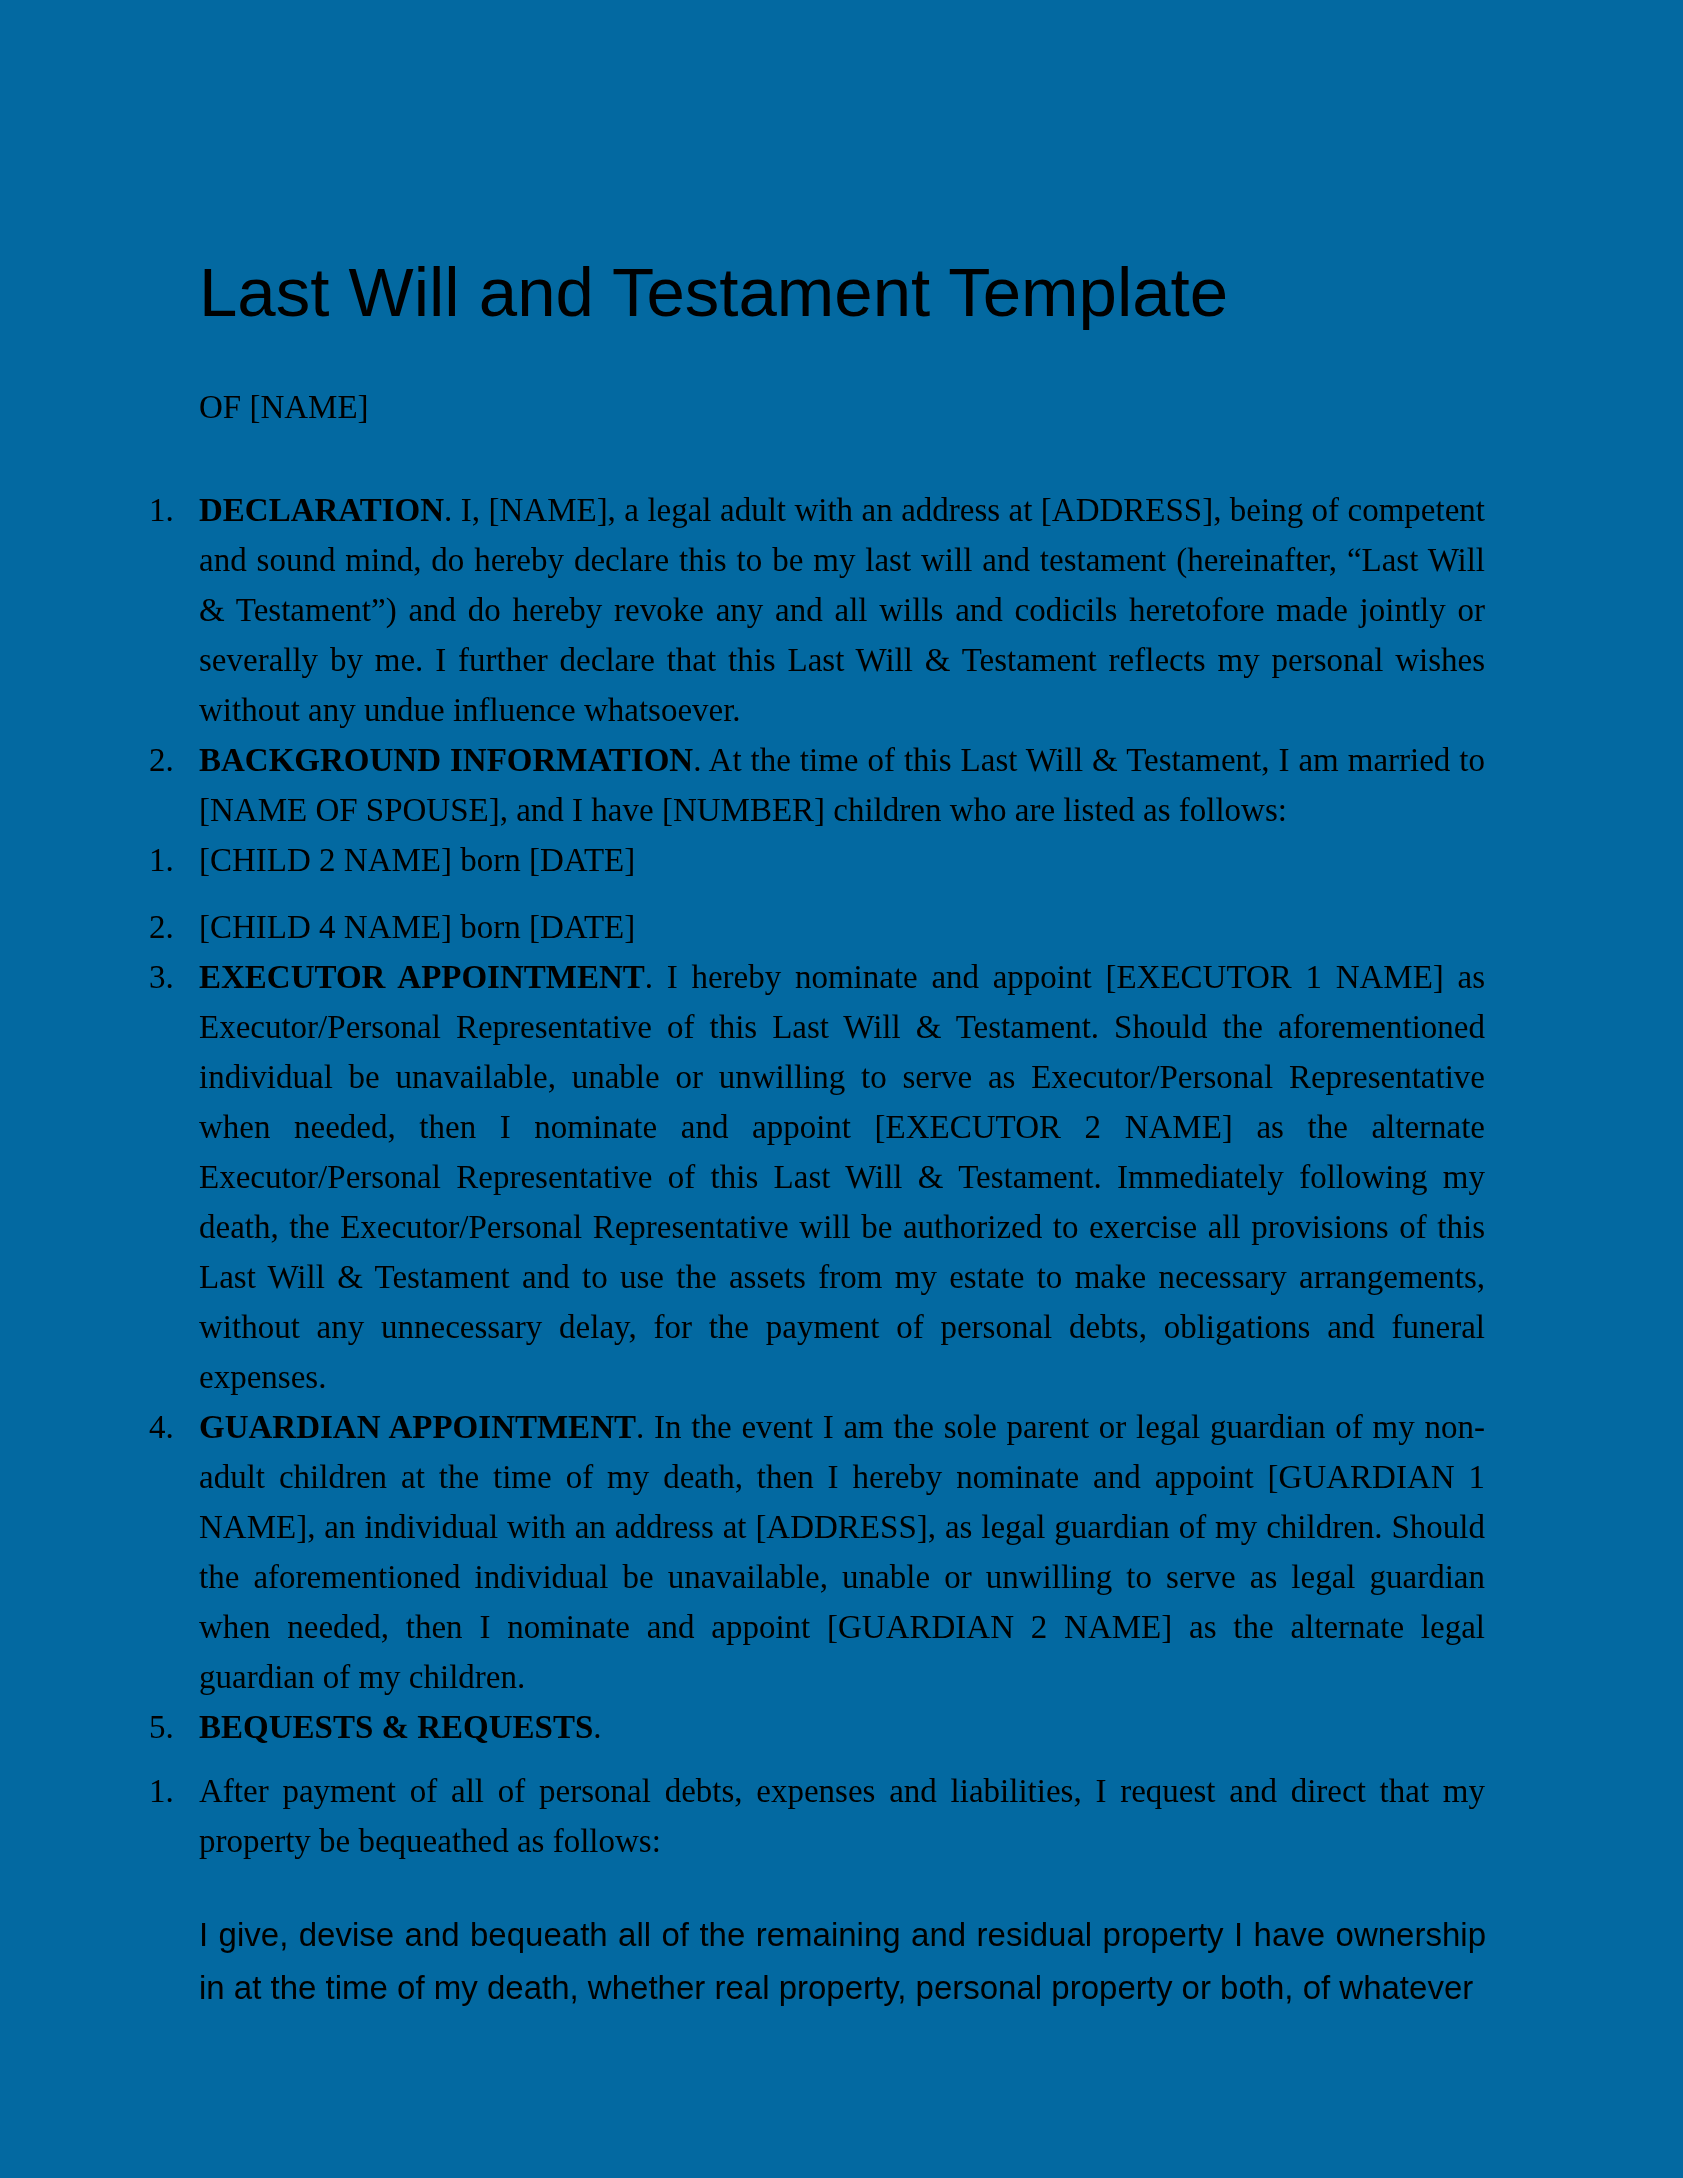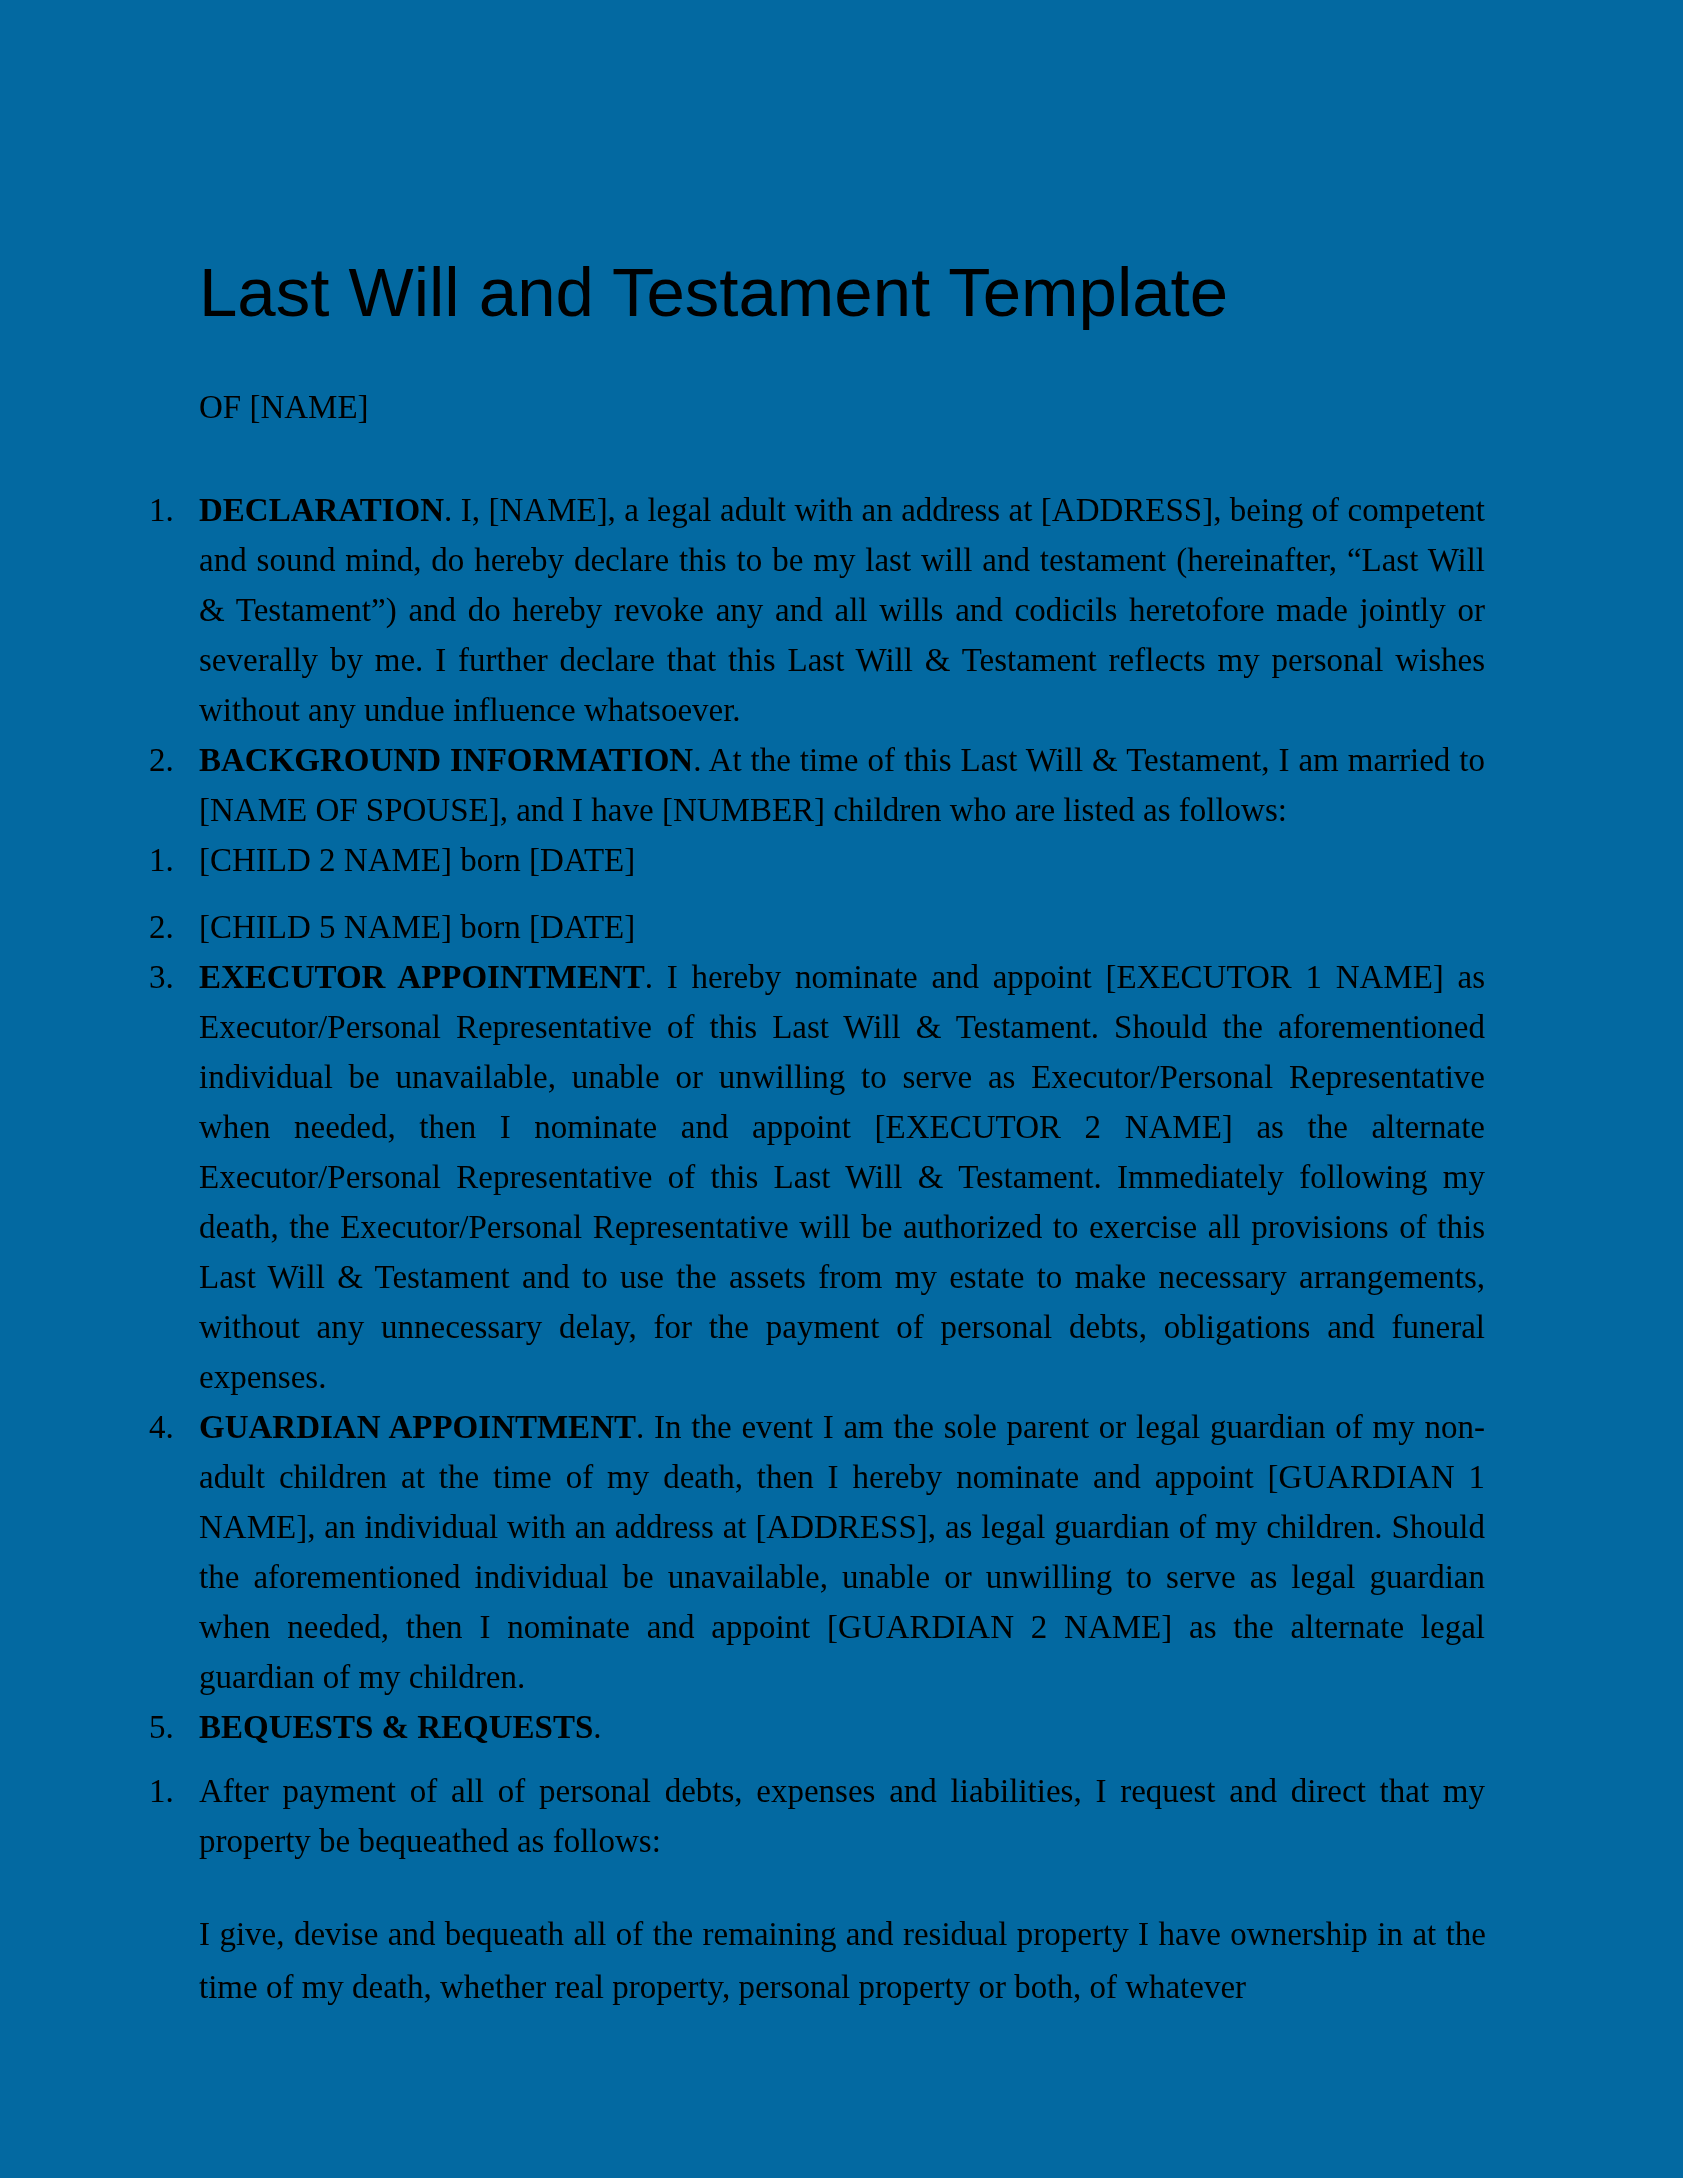--- a/index.html
+++ b/index.html
@@ -44,21 +44,21 @@
   }
   .li .txt {
     width: 1287px;
   }
   .just { text-align: justify; }
   .hd { font-weight: 700; }
   .first-item { margin-top: 53px; }
   .child-gap { margin-top: 17px; }
   .bequest-gap { margin-top: 14px; }
   .residual {
-    font-family: Liberation Serif, serif;
+    font-family: Liberation Sans, sans-serif;
     font-size: 33px;
     line-height: 53px;
     width: 1287px;
     margin: 42px 0 0 50px;
     text-align: justify;
   }
 </style>
 </head>
 <body>
 
@@ -78,21 +78,21 @@
     <div class="txt just"><span class="hd">BACKGROUND INFORMATION</span><span>. At the time of this Last Will &amp; Testament, I am married to [NAME OF SPOUSE], and I have [NUMBER] children who are listed as follows:</span></div>
   </div>
 
   <div class="li">
     <span class="num">1.</span>
     <div class="txt"><span>[CHILD 2 NAME] born [DATE]</span></div>
   </div>
 
   <div class="li child-gap">
     <span class="num">2.</span>
-    <div class="txt"><span>[CHILD 5 NAME] born [DATE]</span></div>
+    <div class="txt"><span>[CHILD 4 NAME] born [DATE]</span></div>
   </div>
 
   <div class="li">
     <span class="num">3.</span>
     <div class="txt just"><span class="hd">EXECUTOR APPOINTMENT</span><span>. I hereby nominate and appoint [EXECUTOR 1 NAME] as Executor/Personal Representative of this Last Will &amp; Testament. Should the aforementioned individual be unavailable, unable or unwilling to serve as Executor/Personal Representative when needed, then I nominate and appoint [EXECUTOR 2 NAME] as the alternate Executor/Personal Representative of this Last Will &amp; Testament.  Immediately following my death, the Executor/Personal Representative will be authorized to exercise all provisions of this Last Will &amp; Testament and to use the assets from my estate to make necessary arrangements, without any unnecessary delay, for the payment of personal debts, obligations and funeral expenses.</span></div>
   </div>
 
   <div class="li">
     <span class="num">4.</span>
     <div class="txt just"><span class="hd">GUARDIAN APPOINTMENT</span><span>. In the event I am the sole parent or legal guardian of my non-adult children at the time of my death, then I hereby nominate and appoint [GUARDIAN 1 NAME], an individual with an address at [ADDRESS], as legal guardian of my children.  Should the aforementioned individual be unavailable, unable or unwilling to serve as legal guardian when needed, then I nominate and appoint [GUARDIAN 2 NAME] as the alternate legal guardian of my children.</span></div>

